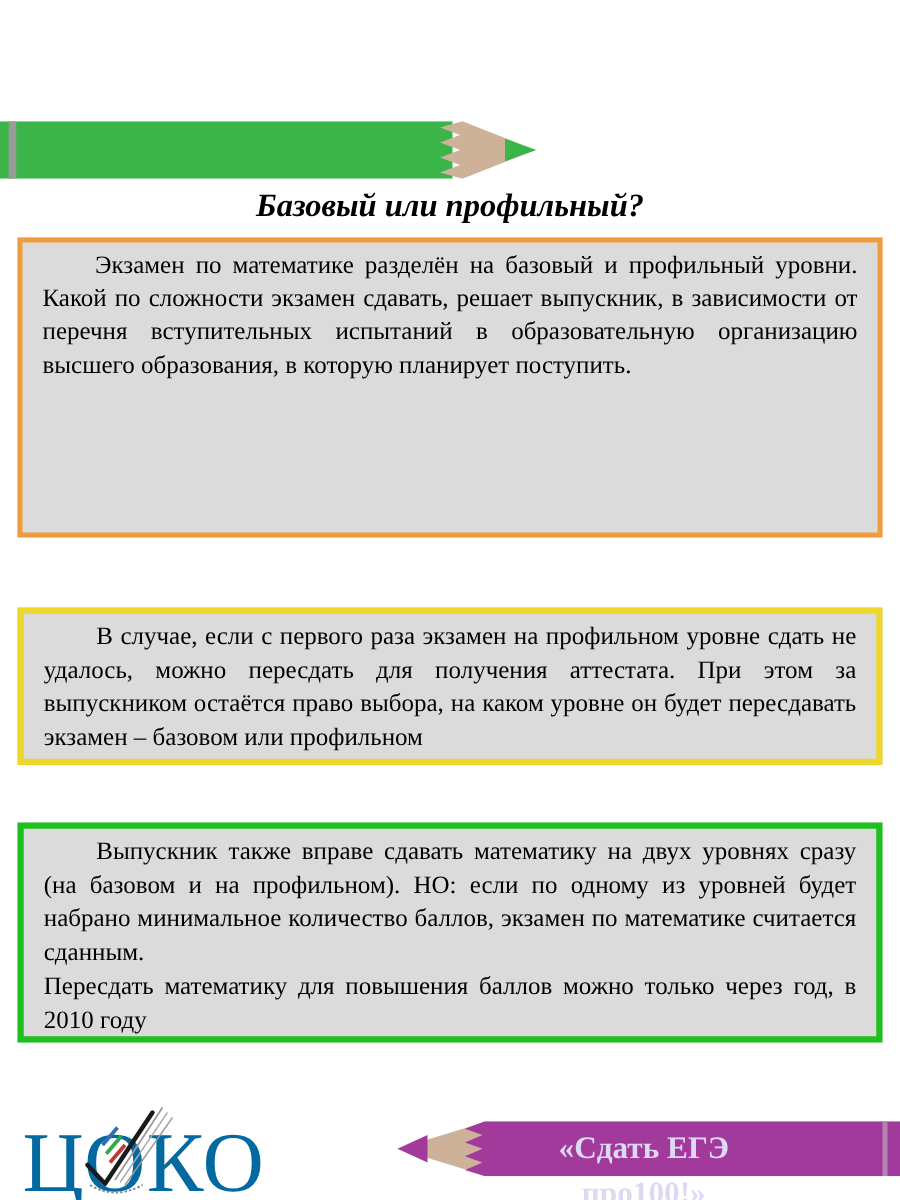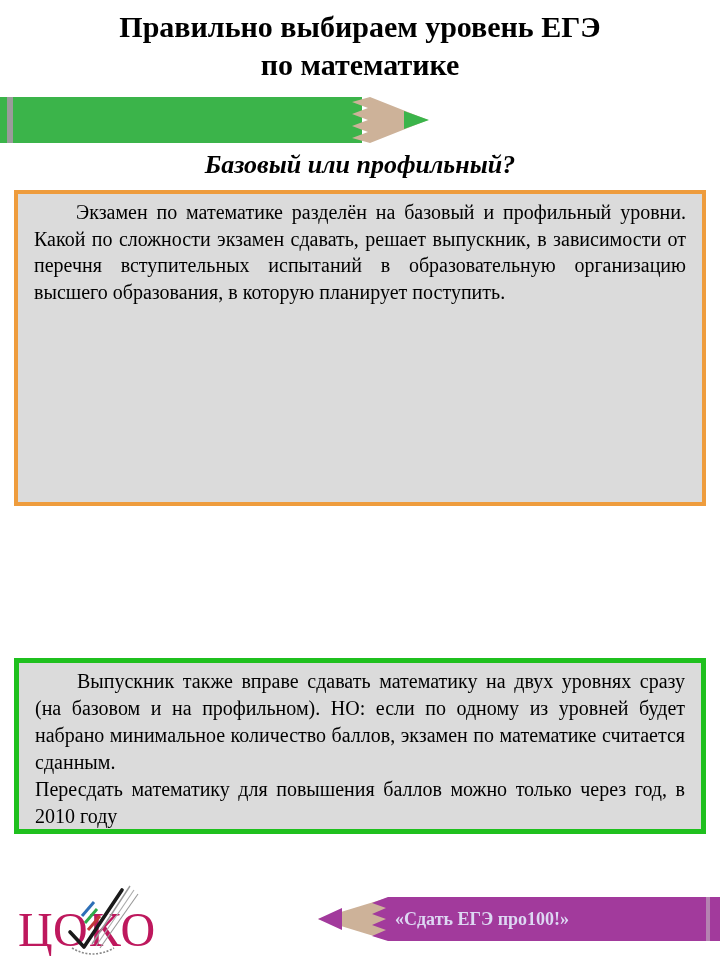--- a/index.html
+++ b/index.html
@@ -29,55 +29,54 @@
   .fill-gray{fill:var(--pencil_gray_stripe);}
   .fill-purple{fill:var(--purple);}
   .fill-pstripe{fill:var(--purple_stripe);}
   .infobox{
     position:absolute; left:14px; width:692px; box-sizing:border-box;
     background:var(--box_bg); overflow:hidden;
     font-size:20px; line-height:27px; text-align:justify; padding:5px 16px 0 16px;
   }
   .infobox p{margin:0; text-indent:42px;}
   .infobox p.no-indent{text-indent:0;}
-  .box-orange{top:190px; height:316px; border:4px solid var(--orange_border); line-height:26.5px;}
+  .box-orange{top:190px; height:240px; border:4px solid var(--orange_border); line-height:26.5px;}
   .box-yellow{top:486px; height:126px; border:5px solid var(--yellow_border);}
   .box-green{top:658px; height:176px; border:5px solid var(--green_border); padding-top:5px;}
   .logo{position:absolute; left:18px; top:902px; width:175px; height:58px;}
-  .logo-letters{font-size:48px; line-height:56px; letter-spacing:1px; color:#be185d;}
+  .logo-letters{font-size:68px; line-height:56px; letter-spacing:1px; color:#0369a1;}
   .logo-mark{position:absolute; left:40px; top:-26px; width:100px; height:86px;}
   .slogan{
     position:absolute; left:395px; top:901px; width:240px; height:36px;
-    line-height:36px; font-size:18px; font-weight:bold;
+    line-height:36px; text-align:center; font-size:25px; font-weight:bold;
     color:var(--slogan_text);
   }
 </style>
 </head>
 <body>
 
 <div id="slide">
 
-  <div class="title">
-    <div>Правильно выбираем уровень ЕГЭ</div>
-    <div>по математике</div>
-  </div>
 
   <svg class="pencil-top" viewBox="0 0 430 46" preserveAspectRatio="none">
     <rect class="fill-green" x="0" y="0" width="362" height="46"></rect>
     <rect class="fill-gray" x="7" y="0" width="6" height="46"></rect>
     <polygon class="fill-wood" points="370,0 428,23 370,46 352,41 368,35 352,29 368,23 352,17 368,11 352,5"></polygon>
     <polygon class="fill-green" points="404,14 429,23 404,32"></polygon>
   </svg>
 
   <div class="subtitle">Базовый или профильный?</div>
 
   <div class="infobox box-orange">
     <p>Экзамен по математике разделён на базовый и профильный уровни. Какой по сложности экзамен сдавать, решает выпускник, в зависимости от перечня вступительных испытаний в образовательную организацию высшего образования, в которую планирует поступить.</p>
   </div>
 
+  <div class="infobox box-yellow">
+    <p>В случае, если с первого раза экзамен на профильном уровне сдать не удалось, можно пересдать для получения аттестата. При этом за выпускником остаётся право выбора, на каком уровне он будет пересдавать экзамен – базовом или профильном</p>
+  </div>
 
   <div class="infobox box-green">
     <p>Выпускник также вправе сдавать математику на двух уровнях сразу (на базовом и на профильном). НО: если по одному из уровней будет набрано минимальное количество баллов, экзамен по математике считается сданным.</p>
     <p class="no-indent">Пересдать математику для повышения баллов можно только через год, в 2010 году</p>
   </div>
 
   <div class="logo">
     <div class="logo-letters">ЦОКО</div>
     <svg class="logo-mark" viewBox="0 0 100 86">
       <path d="M34,68 L72,10" stroke="#999999" stroke-width="1.4" fill="none"></path>

